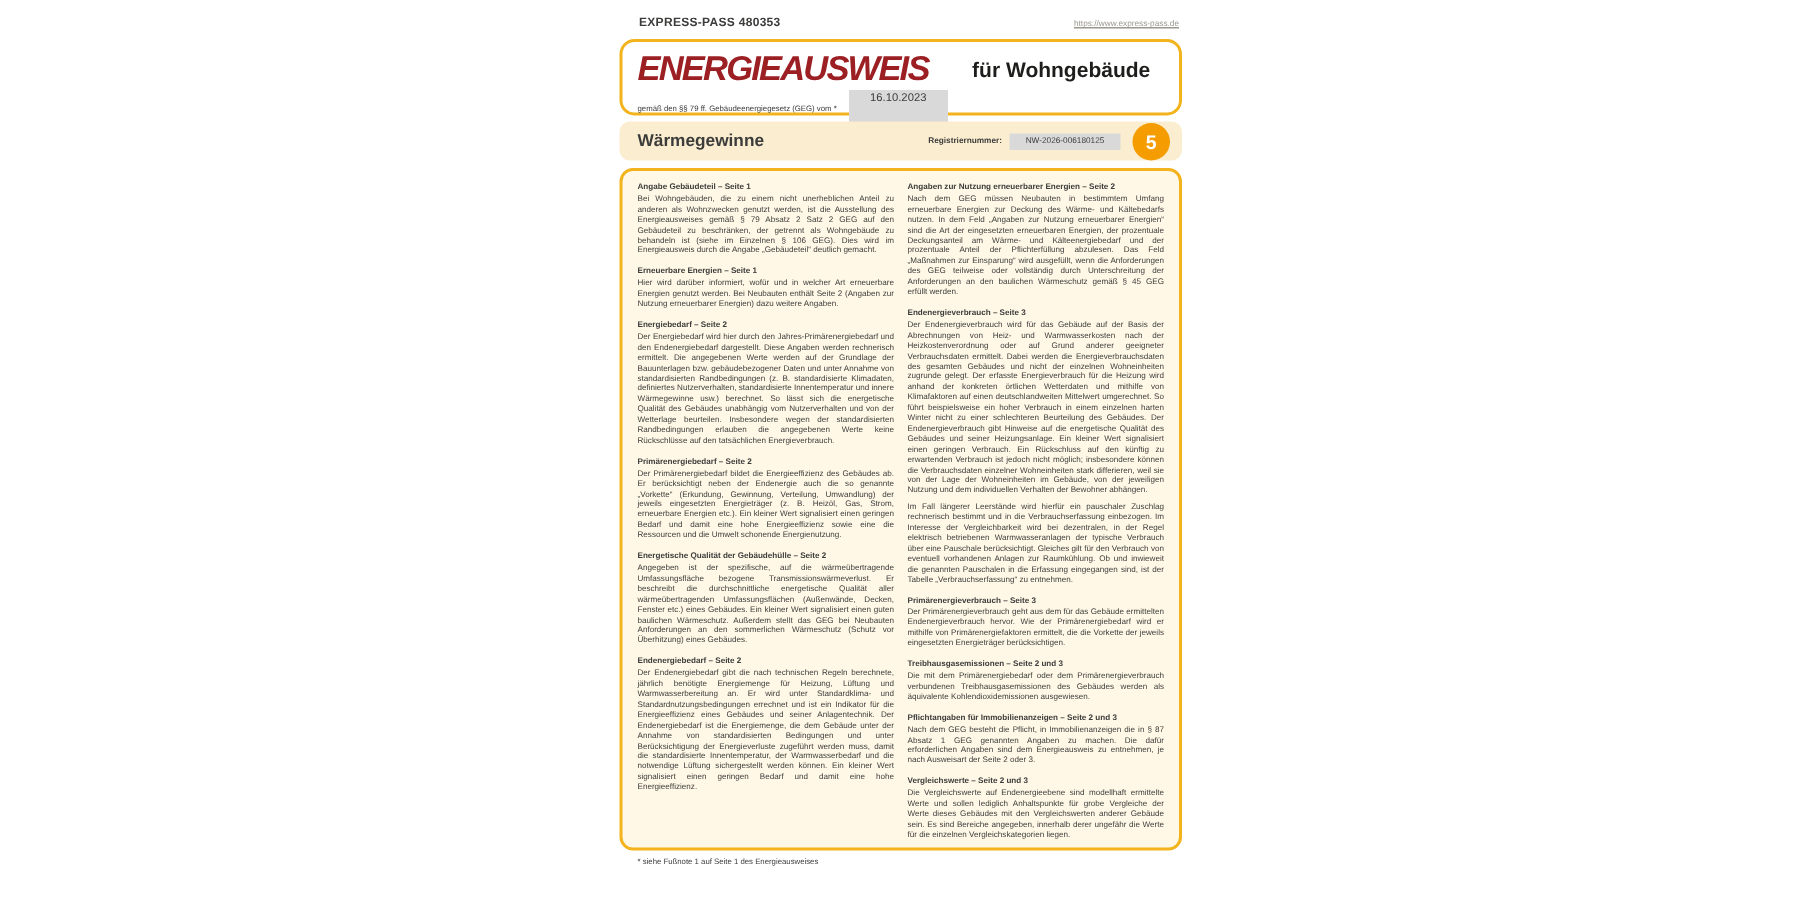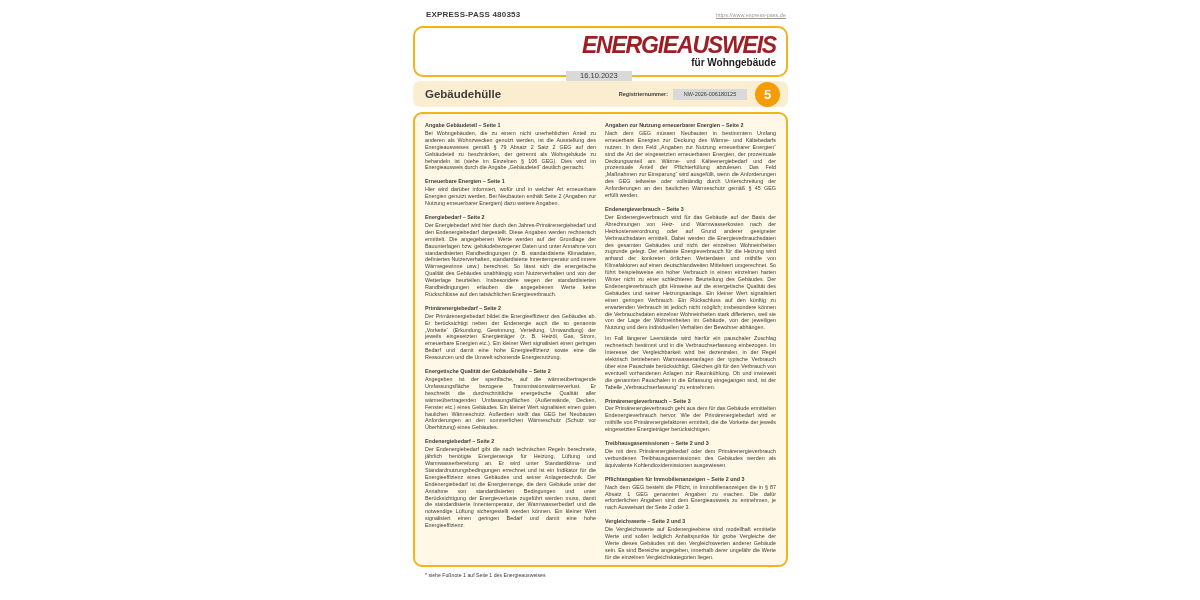--- a/index.html
+++ b/index.html
@@ -7,23 +7,23 @@
   .page { position:relative; width:1200px; height:600px; background:#fff; overflow:hidden;border-radius:18px; }
   .doc { position:absolute; left:413px; top:10px; width:375px; }
 
   
   .topbar { display:flex; justify-content:space-between; align-items:baseline; padding:0 2px 0 13px; height:14px; }
   .brand { font-size:8px; font-weight:bold; color:#3c3c3b; letter-spacing:0.2px; }
   .site-link { font-size:5.5px; color:#9b988d; text-decoration:underline; }
 
   
   .title-box { margin-top:2px; border:2px solid var(--border-gold,#f2b31c); border-radius:10px; background:#fff; padding:6px 10px 5px; height:51px; }
-  .title-row { display:flex; align-items:flex-end;flex-direction:column; }
+  .title-row { display:flex; align-items:center; }
   .main-title { font-size:23px; font-style:italic; font-weight:bold; color:var(--title-red,#9c1f23); letter-spacing:-1.2px; line-height:1; }
-  .sub-title { font-size:10px; font-weight:bold; color:#1d1d1b; margin-left:5px;padding-left:24px; }
+  .sub-title { font-size:14px; font-weight:bold; color:#1d1d1b; margin-left:5px;padding-left:24px; }
   .law-row { display:flex; align-items:center; margin-top:3px; font-size:5.2px; color:#3c3c3b; }
   .field { background:var(--field-gray,#d9d9d9); color:#3c3c3b; text-align:center; }
   .date-field { margin-left:8px; width:66px; height:26px; line-height:10px; font-size:7.5px; }
 
   
   .section-bar { position:relative; margin-top:4px; height:26px; border-radius:7px; background:var(--band-cream,#fbeed0); display:flex; align-items:center; padding:0 8px 0 12px; }
   .sec-title { font-size:11.5px; font-weight:bold; color:#3c3c3b; }
   .reg-label { margin-left:auto; font-size:5.5px; font-weight:bold; color:#3c3c3b; }
   .reg-field { margin-left:5px; width:74px; height:11px; line-height:11px; font-size:5.5px; }
   .page-badge { margin-left:8px; min-width:25px; width:25px; height:25px; border-radius:50%; background:var(--badge-orange,#f59c00); color:#fff; font-size:13px; font-weight:bold; display:flex; align-items:center; justify-content:center; }
@@ -54,21 +54,21 @@
         <span class="main-title">ENERGIEAUSWEIS</span>
         <span class="sub-title">für Wohngebäude</span>
       </div>
       <div class="law-row">
         <span>gemäß den §§ 79 ff. Gebäudeenergiegesetz (GEG) vom *</span>
         <span class="field date-field">16.10.2023</span>
       </div>
     </div>
 
     <div class="section-bar">
-      <span class="sec-title">Gebäudehülle</span>
+      <span class="sec-title">Wärmegewinne</span>
       <span class="reg-label">Registriernummer:</span>
       <span class="field reg-field">NW-2026-006180125</span>
       <span class="page-badge">5</span>
     </div>
 
     <div class="content-box">
       <div class="col">
           <div class="section">
             <div class="sec-heading">Angabe Gebäudeteil – Seite 1</div>
             <p class="sec-para">Bei Wohngebäuden, die zu einem nicht unerheblichen Anteil zu anderen als Wohnzwecken genutzt werden, ist die Ausstellung des Energieausweises gemäß § 79 Absatz 2 Satz 2 GEG auf den Gebäudeteil zu beschränken, der getrennt als Wohngebäude zu behandeln ist (siehe im Einzelnen § 106 GEG). Dies wird im Energieausweis durch die Angabe „Gebäudeteil“ deutlich gemacht.</p>

